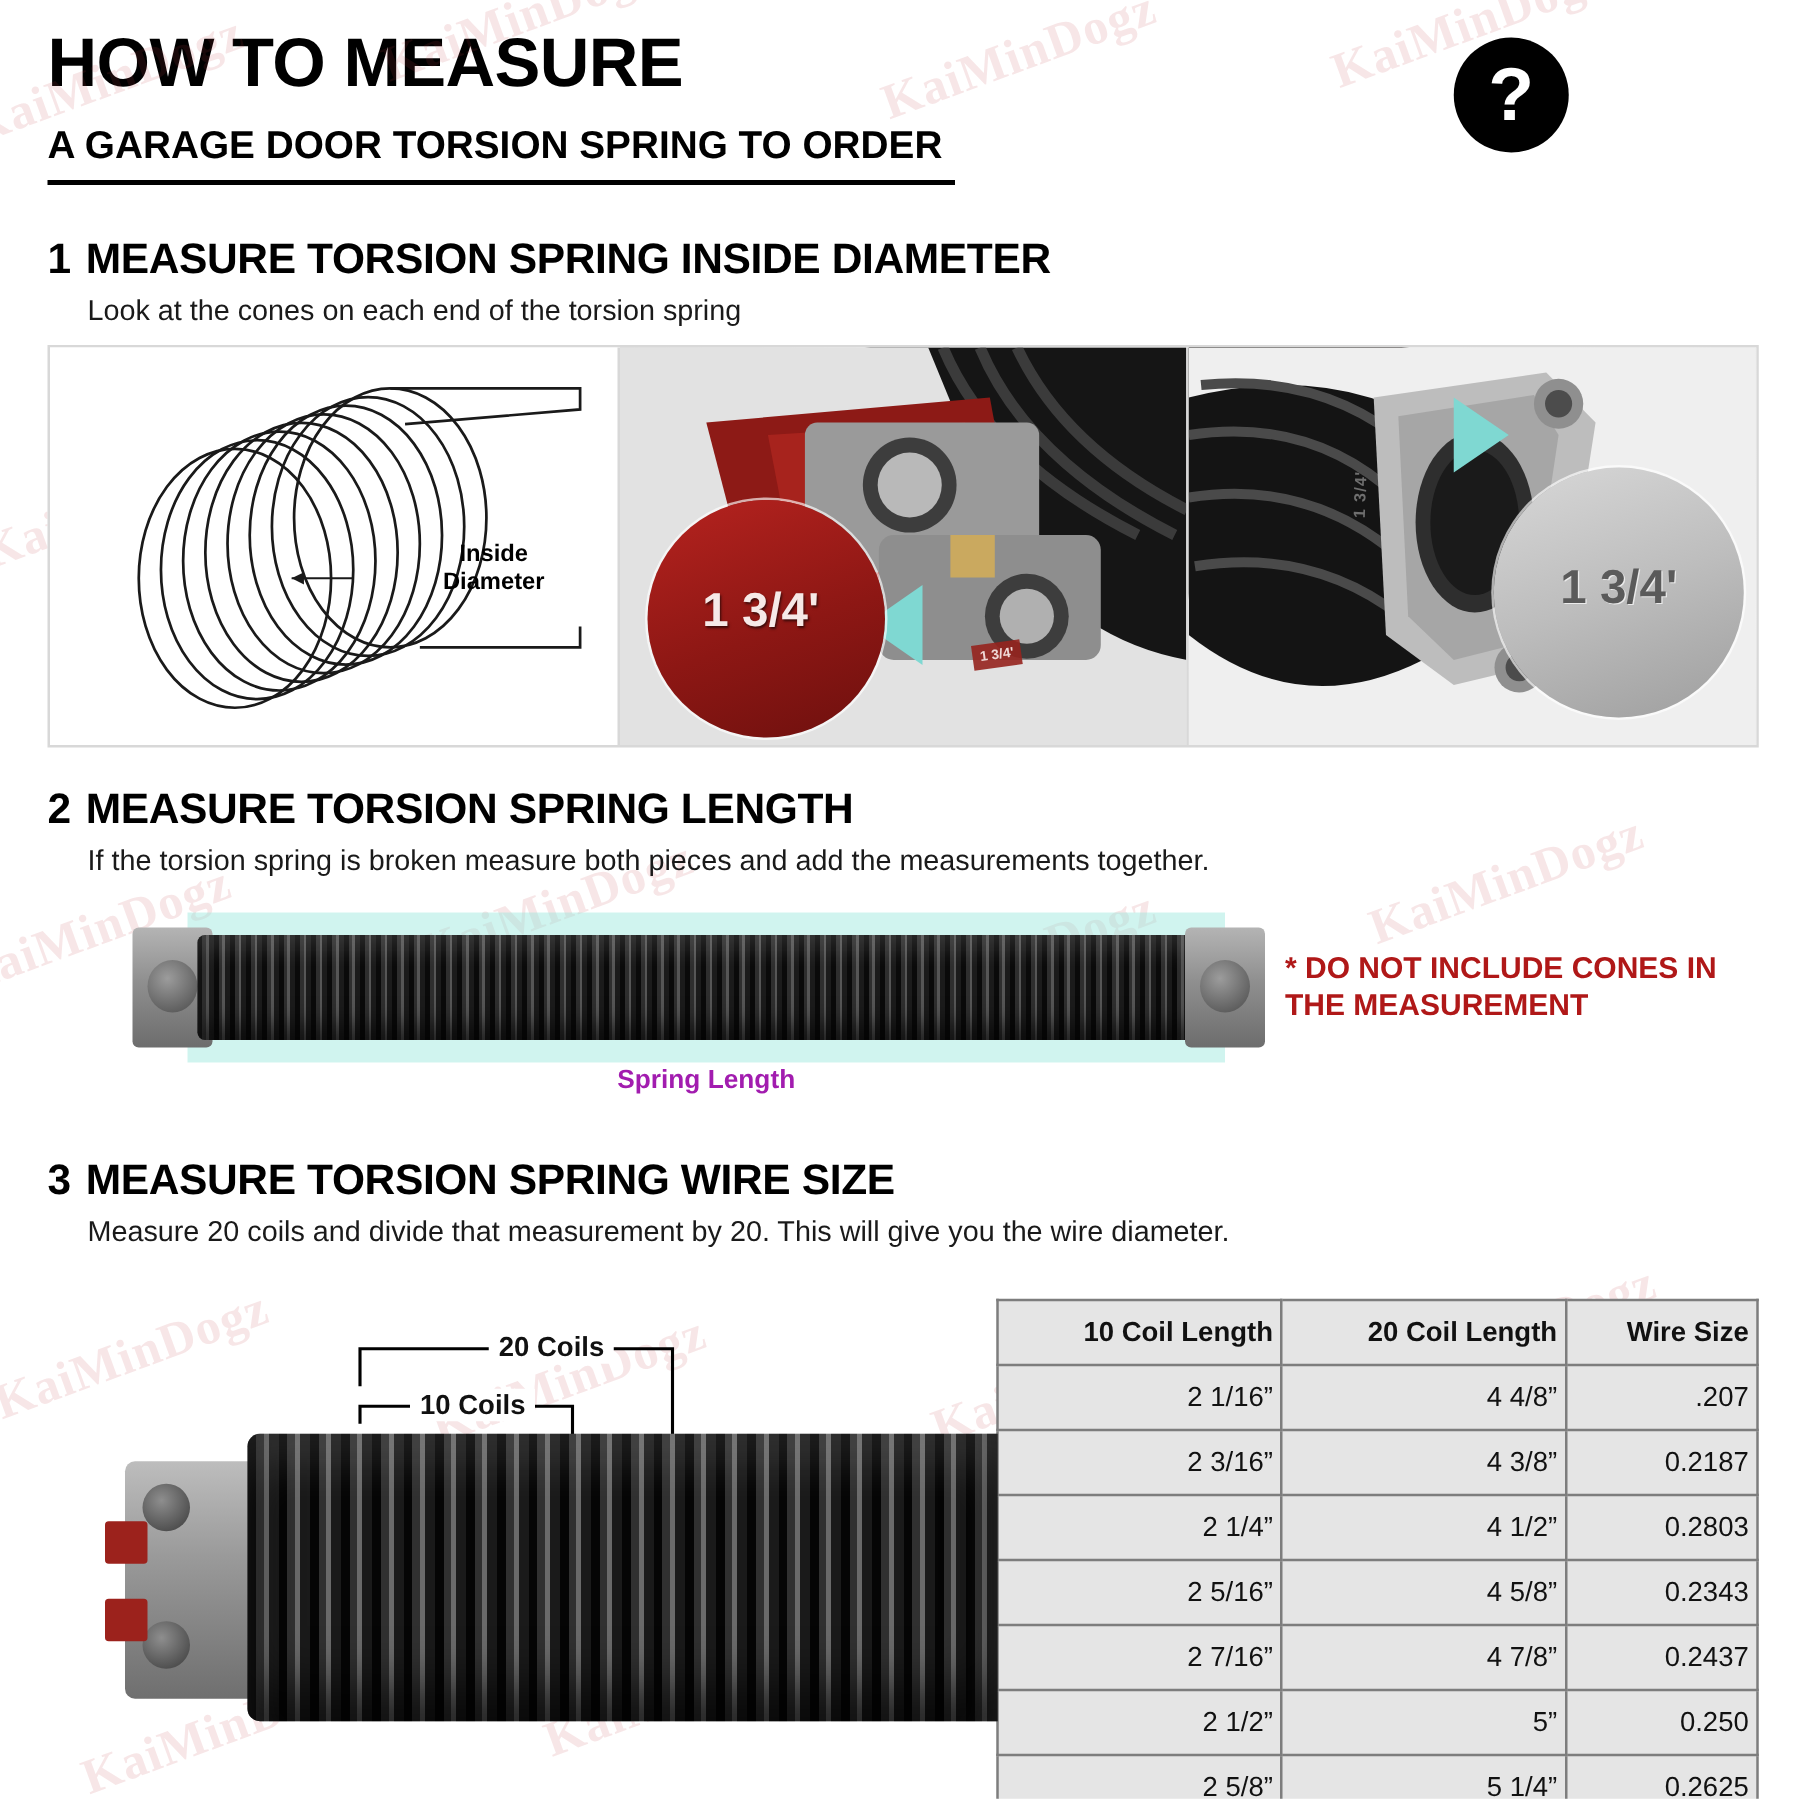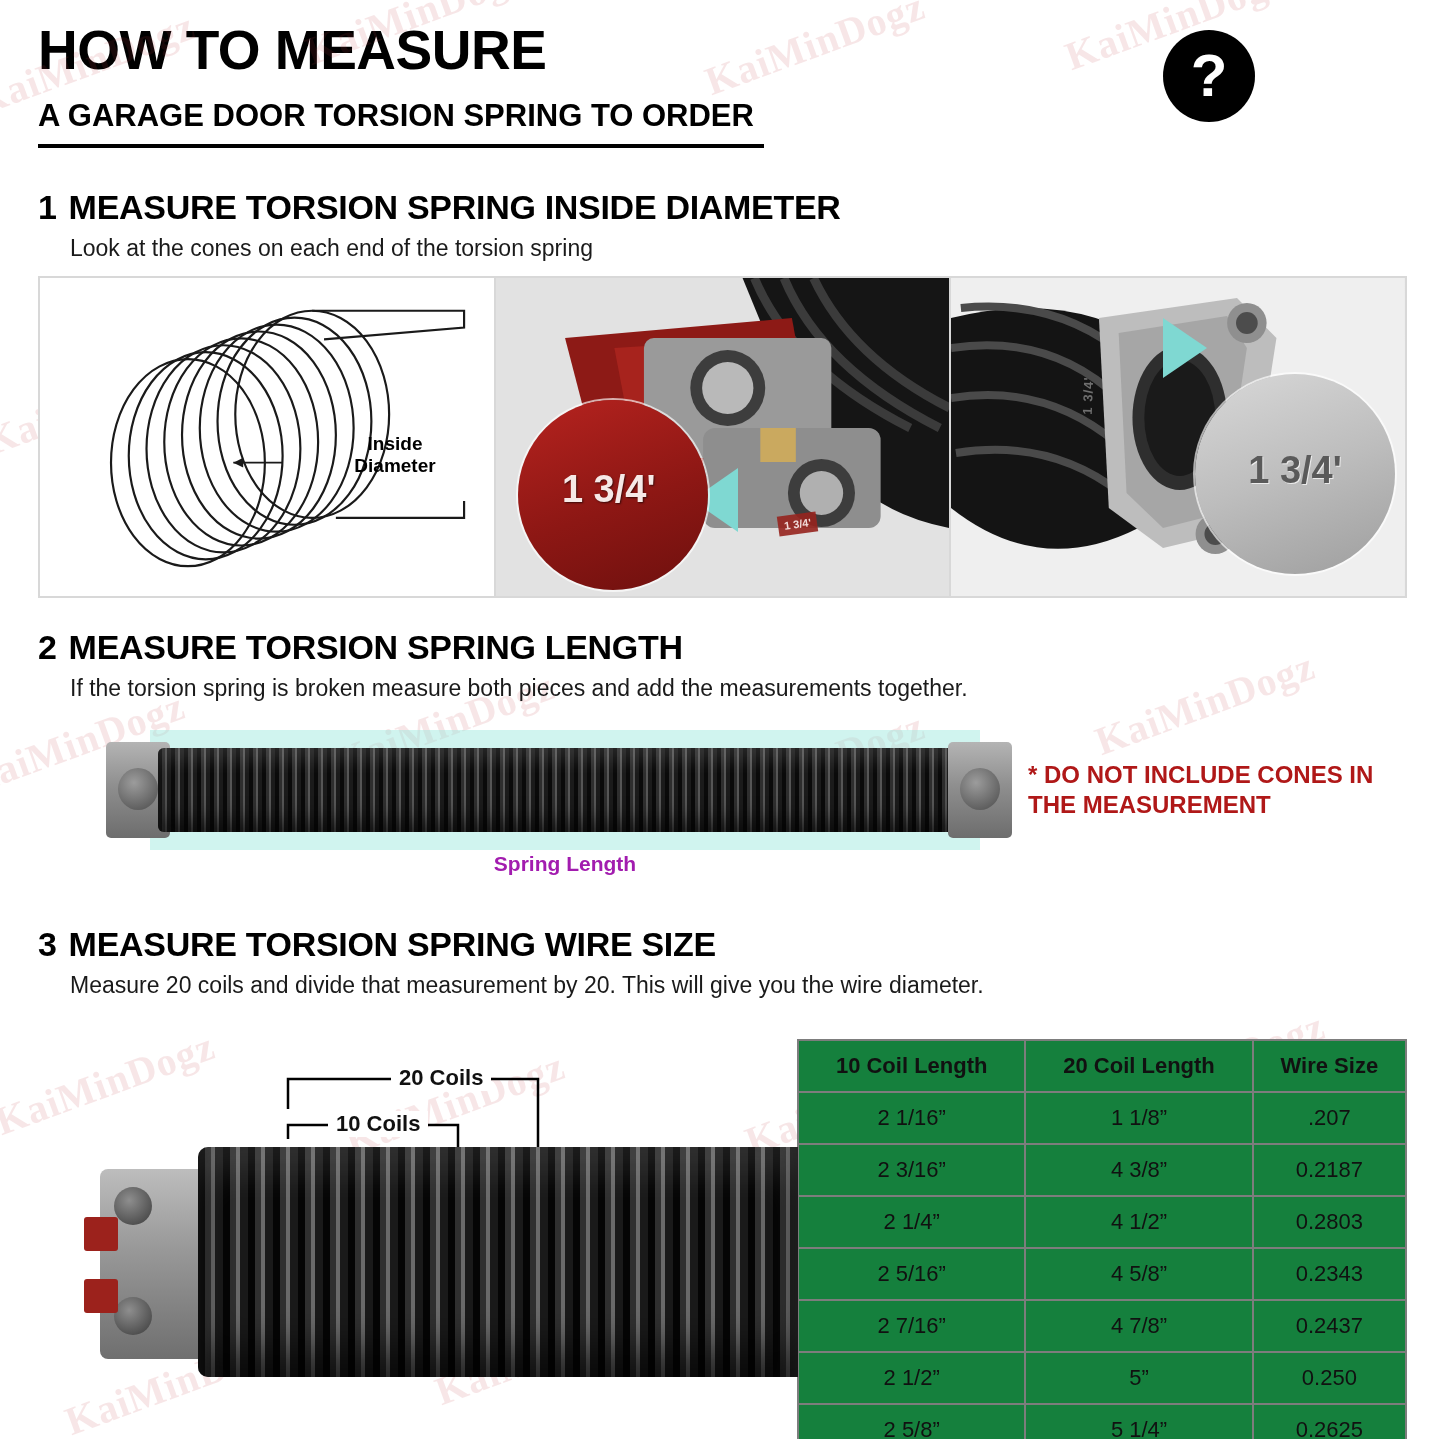--- a/index.html
+++ b/index.html
@@ -351,22 +351,22 @@
   table.wire-table {
     border-collapse: collapse;
     margin-top: 14px;
     width: 610px;
     height: fit-content;
   }
   table.wire-table td, table.wire-table th {
     border: 2px solid #7d7d7d;
     font-size: 22px;
     padding: 10px 6px;
-    text-align: center;
-    background: #15803d;
+    text-align: right;
+    background: #e5e5e5;
     color: #111;
     font-weight: normal;
     height: 30px;
   }
   table.wire-table th {
     font-weight: bold;
     font-size: 22px;
   }
   .tbl-wrap { padding-top: 8px; }
 </style>
@@ -535,21 +535,21 @@
         <thead>
           <tr>
             <th>10 Coil Length</th>
             <th>20 Coil Length</th>
             <th>Wire Size</th>
           </tr>
         </thead>
         <tbody>
           <tr>
             <td>2  1/16”</td>
-            <td>1  1/8”</td>
+            <td>4  4/8”</td>
             <td>.207</td>
           </tr>
           <tr>
             <td>2  3/16”</td>
             <td>4  3/8”</td>
             <td>0.2187</td>
           </tr>
           <tr>
             <td>2  1/4”</td>
             <td>4  1/2”</td>

